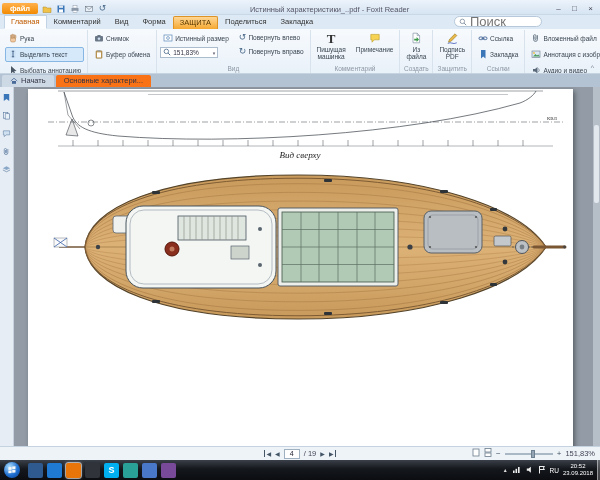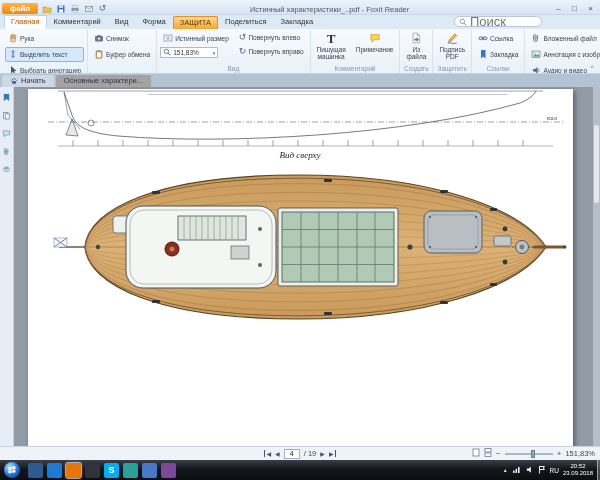--- a/index.html
+++ b/index.html
@@ -47,21 +47,21 @@
     padding:0 2px; gap:2px; font-size:6.5px; width:58px; color:#334; }
   .combo .arrow { margin-left:auto; font-size:5px; color:#667; }
   .glyph { font-size:9px; line-height:9px; color:#4a6a8a; }
   .bigglyph { font-family:"Liberation Serif", serif; font-size:13px; line-height:13px; color:#333; font-weight:bold; }
   .collapse { position:absolute; right:6px; bottom:2px; font-size:7px; color:#7a8694; }
 
   
   .doctabs { flex:0 0 13px; background:#b4c3d3; display:flex; align-items:flex-end; gap:2px; padding-left:2px; }
   .dtab { font-size:7.5px; padding:1px 8px 2px; background:#cdd9e5; color:#334; border-radius:2px 2px 0 0;
     display:flex; gap:3px; align-items:center; white-space:nowrap; }
-  .dtab.active { background:#a3a3a3; }
+  .dtab.active { background:#f97316; }
 
   
   .main { flex:1; display:flex; min-height:0; }
   .sidebar { flex:0 0 14px; background:#e7edf4; border-right:1px solid #c7d2de; display:flex;
     flex-direction:column; align-items:center; padding-top:5px; gap:7px; }
   .sbtn { width:11px; height:11px; display:flex; align-items:center; justify-content:center; }
   .canvas { flex:1; background:#939ca6; position:relative; overflow:hidden; }
   .pdfpage { position:absolute; left:14px; top:2px; width:545px; height:420px; background:#fff;
     box-shadow:2px 2px 5px rgba(0,0,0,.4); }
   .scrollbar { position:absolute; right:0; top:0; bottom:0; width:7px; background:#b6bec7; }

